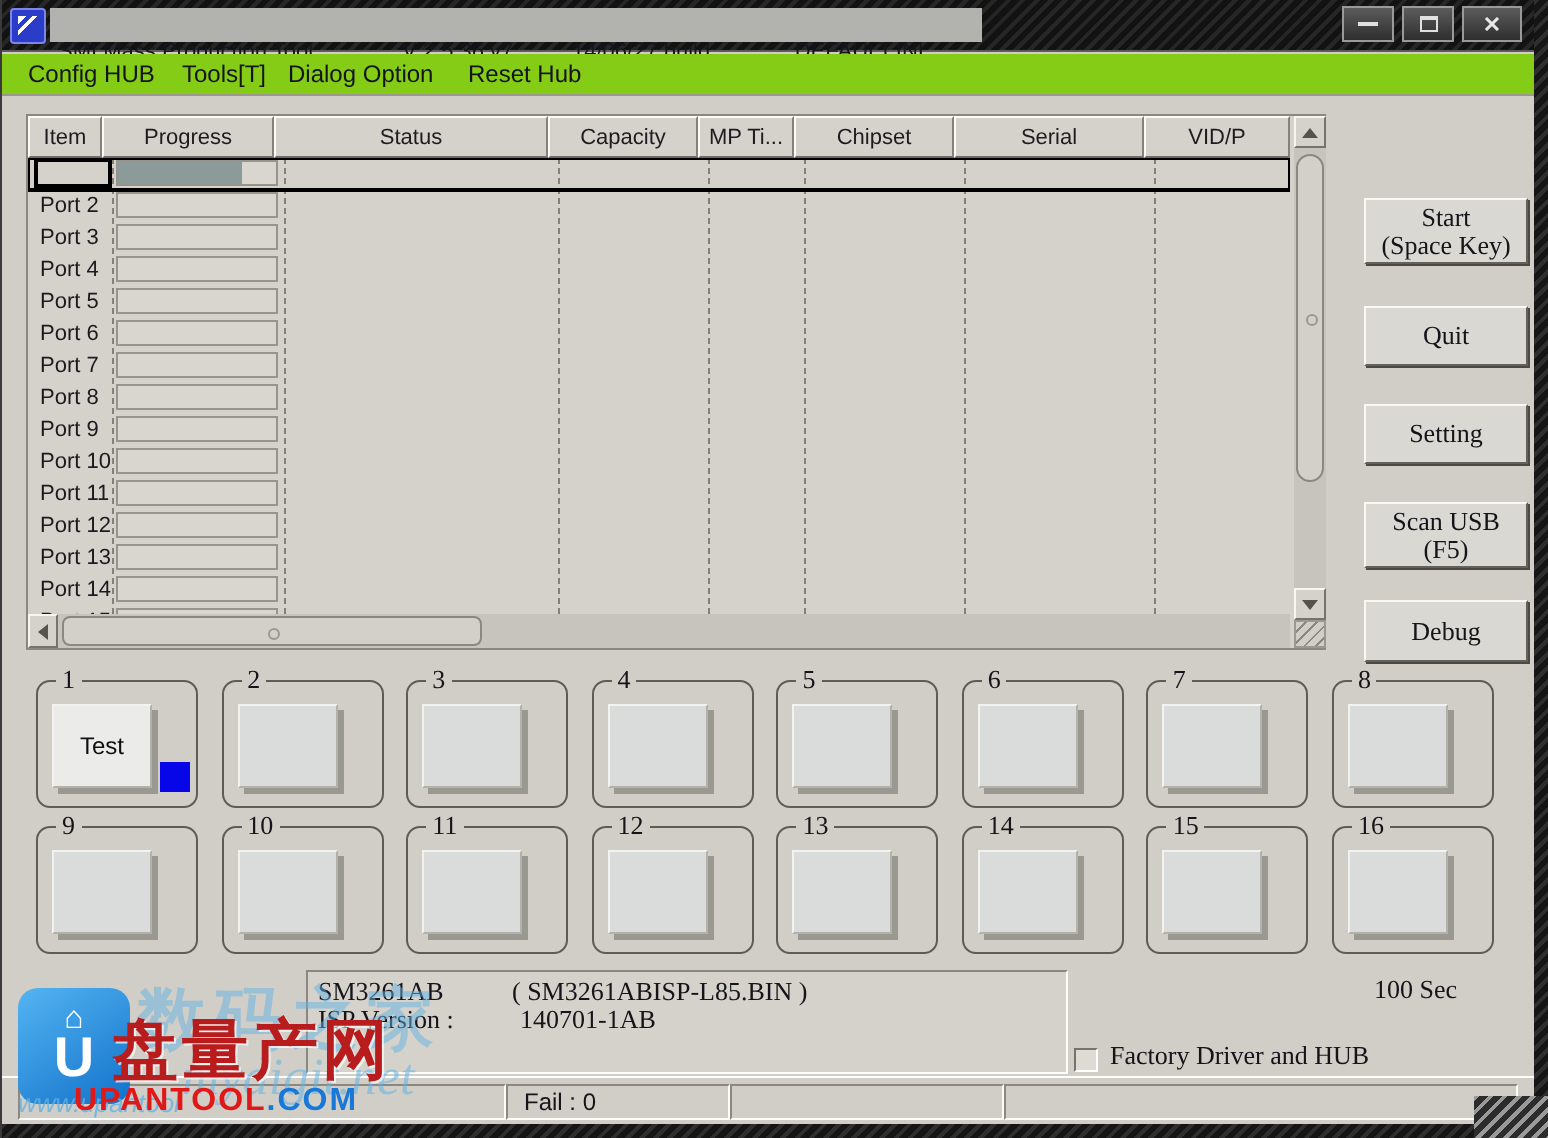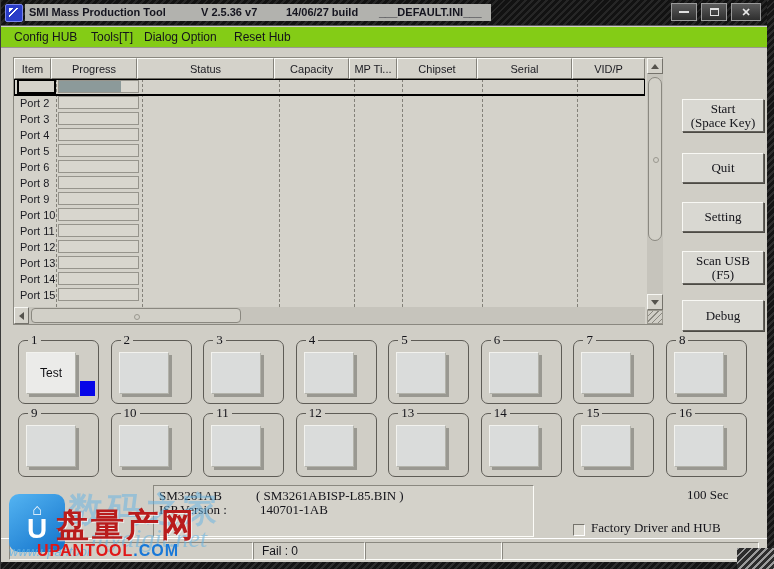--- a/index.html
+++ b/index.html
@@ -8,21 +8,21 @@
   #win { position:relative; width:774px; height:569px; background:#d0cec6; border-left:1px solid #3a3a3a; overflow:hidden; }
 
   
   .titlebar { position:absolute; left:0; top:0; width:774px; height:26px;
     background:repeating-linear-gradient(135deg,#262626 0 2px,#121212 2px 5px); border-bottom:1px solid #5a5a5a; }
   .app-icon { position:absolute; left:4px; top:4px; width:18px; height:18px; background:#2a3cc8; border:1px solid #7a86e8; border-radius:2px; }
   .app-icon i { position:absolute; left:3px; top:3px; width:10px; height:10px;
     background:linear-gradient(135deg,#fff 0 3px,transparent 3px 5px,#fff 5px 7px,transparent 7px); }
   .title-band { position:absolute; left:24px; top:4px; width:466px; height:17px; background:#b2b2ae;
     font-size:11px; color:#15151f; }
-  .title-band span { position:absolute; top:2px; white-space:nowrap;font-weight:bold; }
+  .title-band span { position:absolute; top:16px; white-space:nowrap; }
   .tb-title { left:4px; } .tb-version { left:176px; } .tb-build { left:261px; } .tb-ini { left:354px; }
   .winbtn { position:absolute; top:3px; width:26px; height:18px; background:linear-gradient(#5c5c5c,#2e2e2e);
     border:1px solid #9a9a9a; display:flex; align-items:center; justify-content:center; }
   .winbtn.min { left:670px; } .winbtn.max { left:700px; } .winbtn.cls { left:730px; width:30px; }
   .glyph-min { width:10px; height:2px; background:#e0e0e0; }
   .glyph-max { width:9px; height:8px; border:1px solid #e0e0e0; border-top-width:2px; }
   .winbtn.cls { color:#e8e8e8; font-size:11px; font-weight:bold; }
 
   
   .menubar { position:absolute; left:0; top:27px; width:766px; height:21px; background:#84cc16;
@@ -86,21 +86,21 @@
   .slot.lit .blue-tag { display:block; }
 
   
   .info-box { position:absolute; left:152px; top:485px; width:381px; height:52px; background:#d4d2ca;
     border:1px solid; border-color:#8a8880 #fcfcf8 #fcfcf8 #8a8880;
     font-family:"Liberation Serif", serif; font-size:13px; color:#14141a; }
   .info-box span { position:absolute; white-space:nowrap; }
   .if-chip { left:5px; top:2px; } .if-bin { left:102px; top:2px; }
   .if-vlabel { left:5px; top:16px; } .if-ver { left:106px; top:16px; }
   .timer { position:absolute; left:686px; top:487px; font-family:"Liberation Serif", serif; font-size:13px; color:#14141a; }
-  .chk-row { position:absolute; left:572px; top:520px; display:flex; align-items:flex-end; }
+  .chk-row { position:absolute; left:536px; top:520px; display:flex; align-items:flex-end; }
   .chk { width:12px; height:12px; background:#dddbd3; border:1px solid; border-color:#75736c #fff #fff #75736c; }
   .chk-lbl { margin-left:6px; font-family:"Liberation Serif", serif; font-size:13px; color:#14141a; white-space:nowrap; }
 
   
   .statusbar { position:absolute; left:0; top:538px; width:766px; height:24px; background:#d0cec6; border-top:1px solid #fff; }
   .sfield { position:absolute; top:3px; height:18px; border:1px solid; border-color:#8a8880 #fcfcf8 #fcfcf8 #8a8880;
     font-size:12px; color:#14141a; line-height:16px; padding-left:8px; }
   .sf0 { left:8px;  width:244px; } .sf1 { left:252px; width:112px; }
   .sf2 { left:364px; width:137px; } .sf3 { left:501px; width:257px; }
 
@@ -215,20 +215,27 @@
   </div>
         <div class="trow">
 
     <span class="item-lbl">Port 6</span>
     <div class="pcell">
       <div class="pbar" style="width:0"></div>
     </div>
   </div>
         <div class="trow">
 
+    <span class="item-lbl">Port 7</span>
+    <div class="pcell">
+      <div class="pbar" style="width:0"></div>
+    </div>
+  </div>
+        <div class="trow">
+
     <span class="item-lbl">Port 8</span>
     <div class="pcell">
       <div class="pbar" style="width:0"></div>
     </div>
   </div>
         <div class="trow">
 
     <span class="item-lbl">Port 9</span>
     <div class="pcell">
       <div class="pbar" style="width:0"></div>

